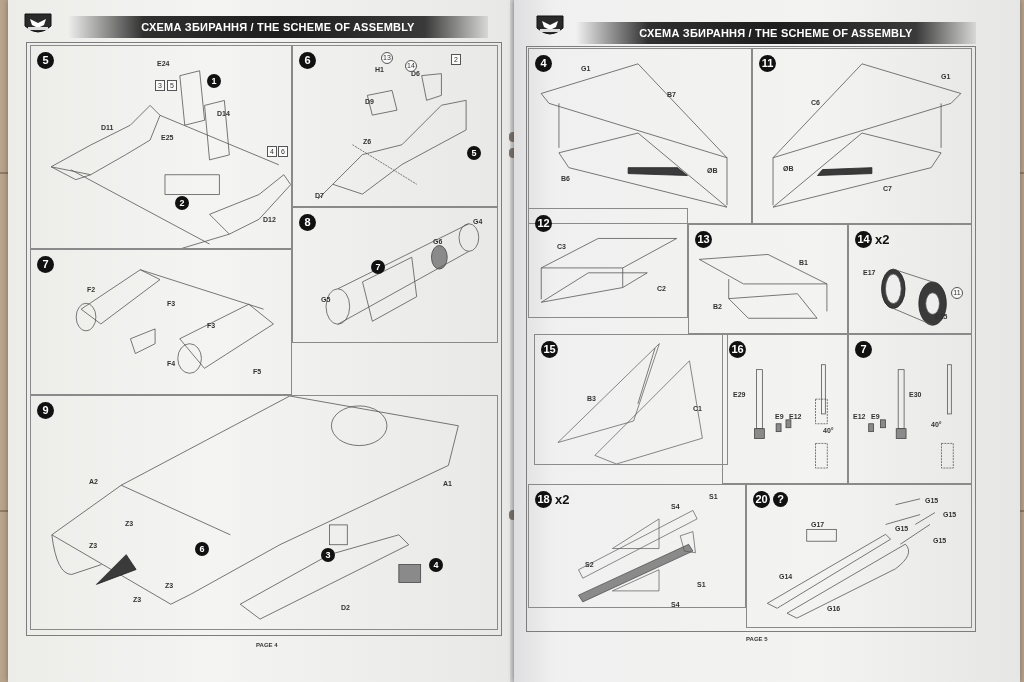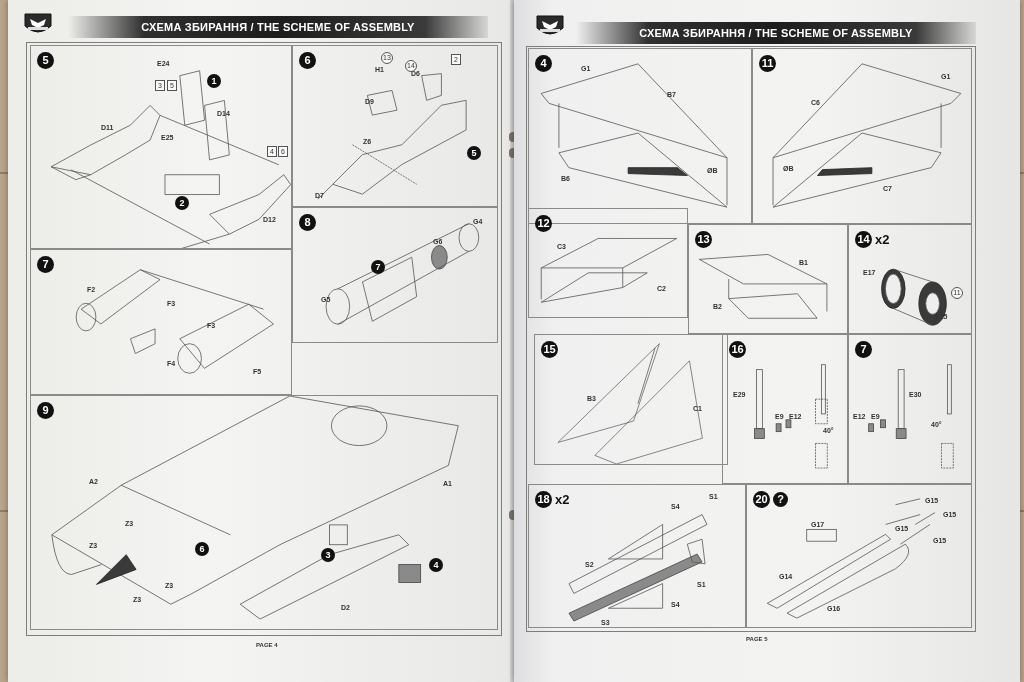--- a/index.html
+++ b/index.html
@@ -319,21 +319,21 @@
     </svg>
     <div class="step">
         <div class="step-num">7</div>
       </div>
     <div class="lbl" style="left:60px;top:56px;">E30</div>
     <div class="lbl" style="left:4px;top:78px;">E12</div>
     <div class="lbl" style="left:22px;top:78px;">E9</div>
     <div class="lbl" style="left:82px;top:86px;">40°</div>
   </div>
 
-  <div class="panel" style="left:14px;top:484px;width:218px;height:144px;">
+  <div class="panel" style="left:14px;top:484px;width:218px;height:124px;">
     <svg class="draw" viewBox="0 0 218 144">
       <path d="M40 100 L175 30 L180 40 L45 110 Z"></path>
       <path d="M40 130 L170 70 L175 78 L45 138 Z" class="grey"></path>
       <path d="M80 75 L135 40 L135 75 Z"></path>
       <path d="M80 125 L135 100 L135 125 Z"></path>
       <path d="M160 60 L175 55 L178 80 L165 78 Z"></path>
     </svg>
     <div class="step">
       <div class="step-num">18</div>
       <div class="step-mult">x2</div>

